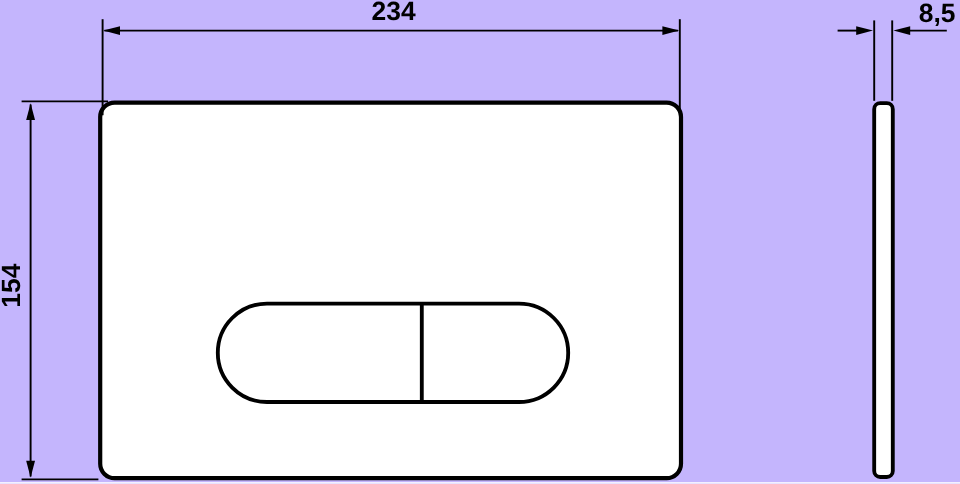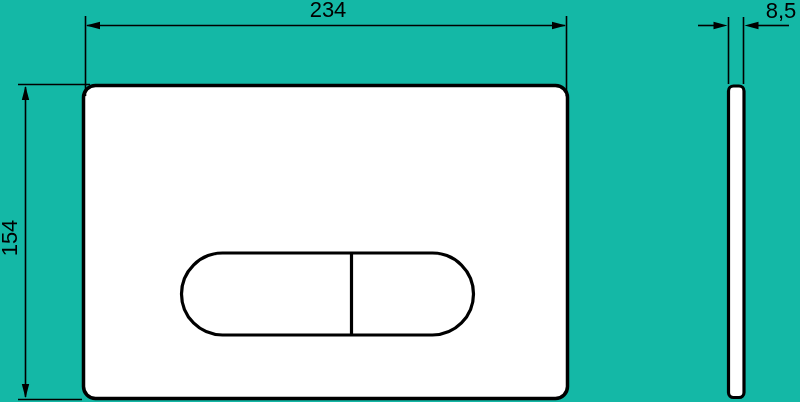--- a/index.html
+++ b/index.html
@@ -4,23 +4,24 @@
 <style>
   html, body {
     margin: 0;
     padding: 0;
     background: #ffffff;
   }
   .page {
     position: relative;
     width: 800px;
     height: 402px;
-    background: #14b8a6;
+    background: #c4b5fd;
     overflow: hidden;
     font-family: "Liberation Sans", sans-serif;
+    font-weight: bold;
   }
   svg { display: block; }
   .thin {
     stroke: #000000;
     stroke-width: 1.6;
     fill: none;
   }
   .thick {
     stroke: #000000;
     stroke-width: 3.5;

